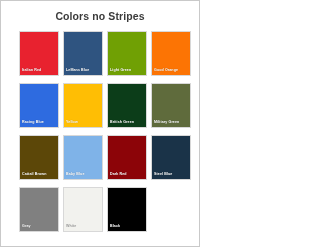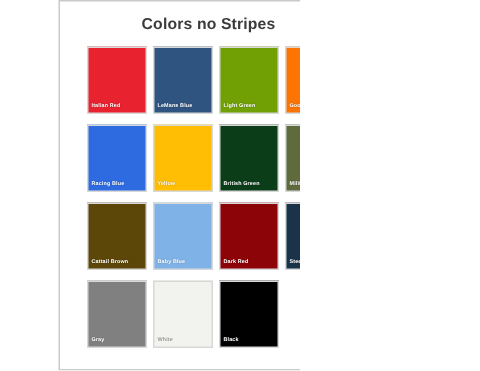--- a/index.html
+++ b/index.html
@@ -14,21 +14,20 @@
     overflow: hidden;
   }
   .page {
     position: relative;
     box-sizing: border-box;
     width: 200px;
     height: 247px;
     background: #ffffff;
     border: 1px solid #c9c9c9;
     padding: 0;
-    margin-left: 39px;
   }
   .page-title {
     text-align: center;
     font-size: 10.5px;
     font-weight: bold;
     color: #3b3b3b;
     letter-spacing: 0.1px;
     margin: 0;
     padding-top: 9px;
     line-height: 12px;

